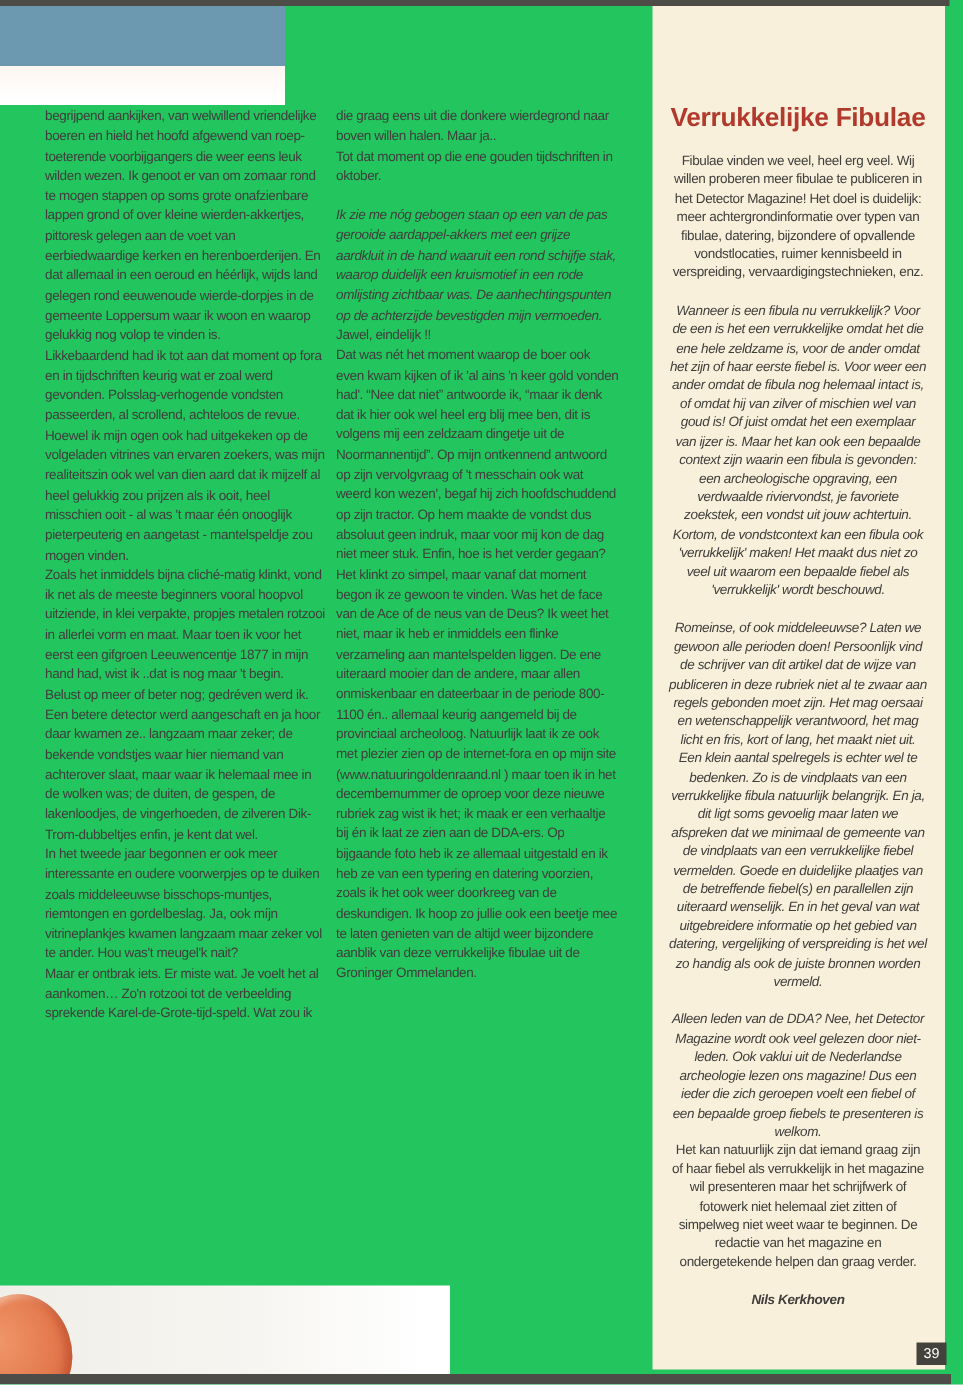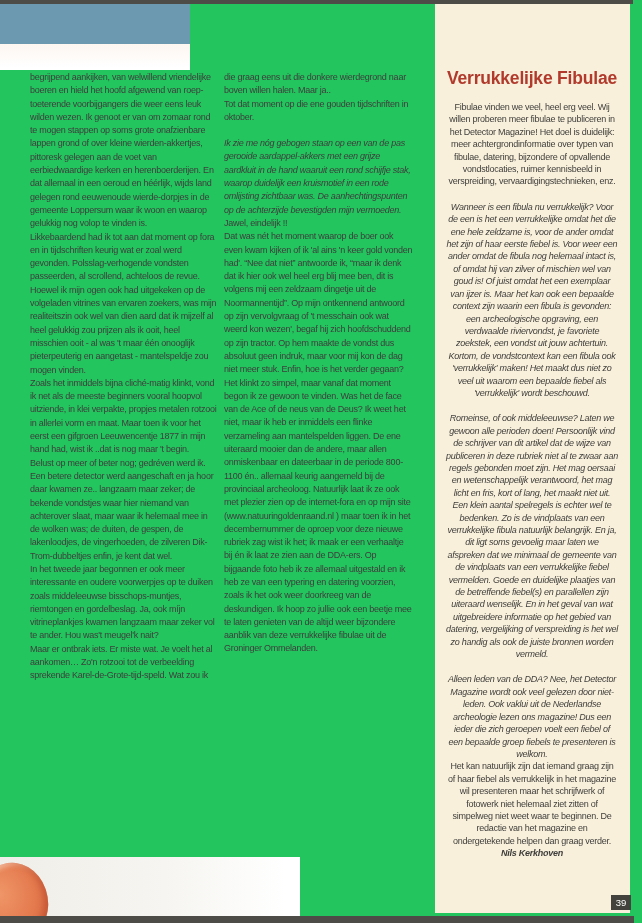--- a/index.html
+++ b/index.html
@@ -25,21 +25,21 @@
   .col p { margin:0; }
   .col p.gap, .sidebar p.gap { margin-top:13px;font-style:italic; }
   .col1 { left:30px;  width:188px; }
   .col2 { left:224px; width:190px; }
 
   .sidebar { position:absolute; left:435px; top:4px; width:195px; height:909px;
     background:#f8f0db; box-sizing:border-box; padding:64px 12px 0 11px;text-align:center; }
   .sidebar h2 { margin:0 0 13px 0; font-size:17.5px; line-height:20px; letter-spacing:-0.2px;
     color:#b13a2c; font-weight:bold; }
   .sidebar p { margin:0; font-size:9px; line-height:12.4px; letter-spacing:-0.25px; color:#3f3e3c; }
-  .sidebar p.author { font-weight:bold; font-style:italic; }
+  .sidebar p.author { margin-top:13px; font-weight:bold; font-style:italic; }
 
   .page-number { position:absolute; left:611px; top:895px; width:20px; height:15px;
     background:#43423c; color:#ffffff; font-size:9.5px; font-weight:normal;
     display:flex; align-items:center; justify-content:center; letter-spacing:0; }
 </style>
 </head>
 <body>
 
 <div class="page">
 

